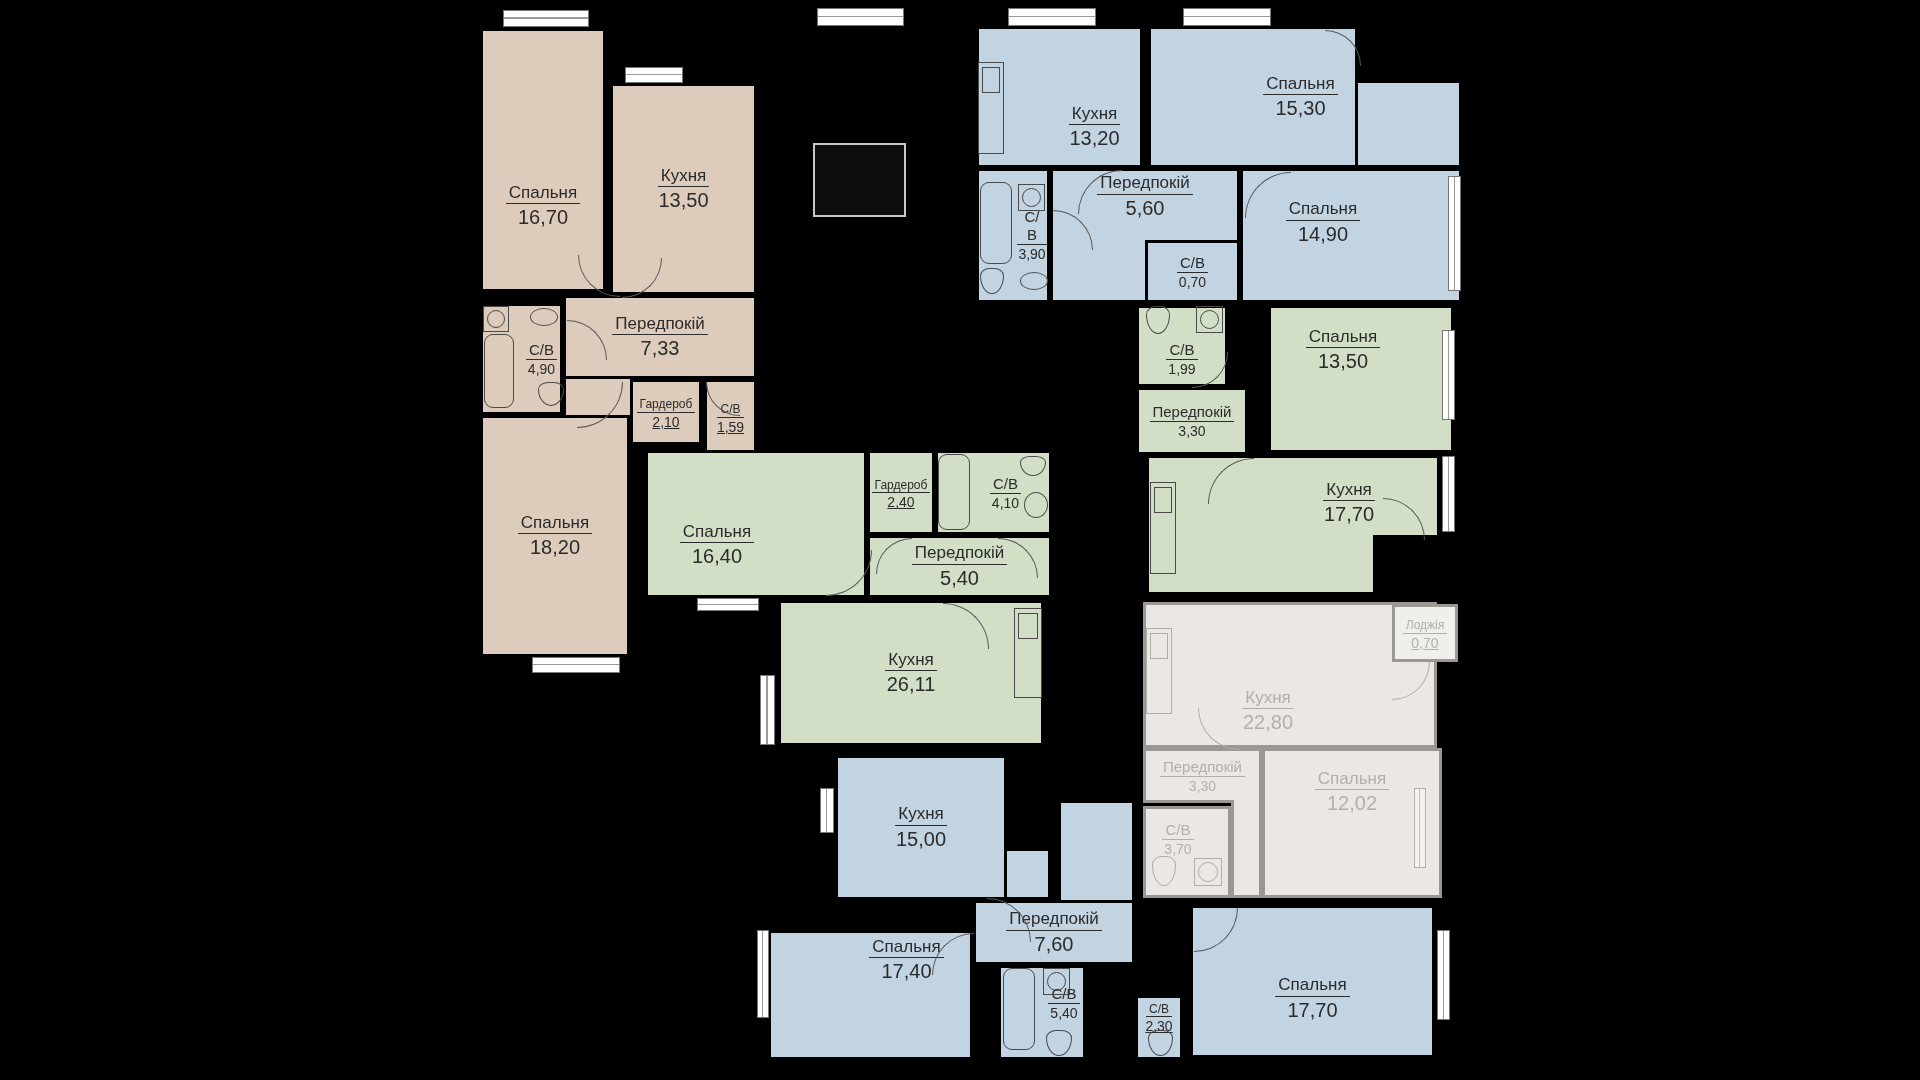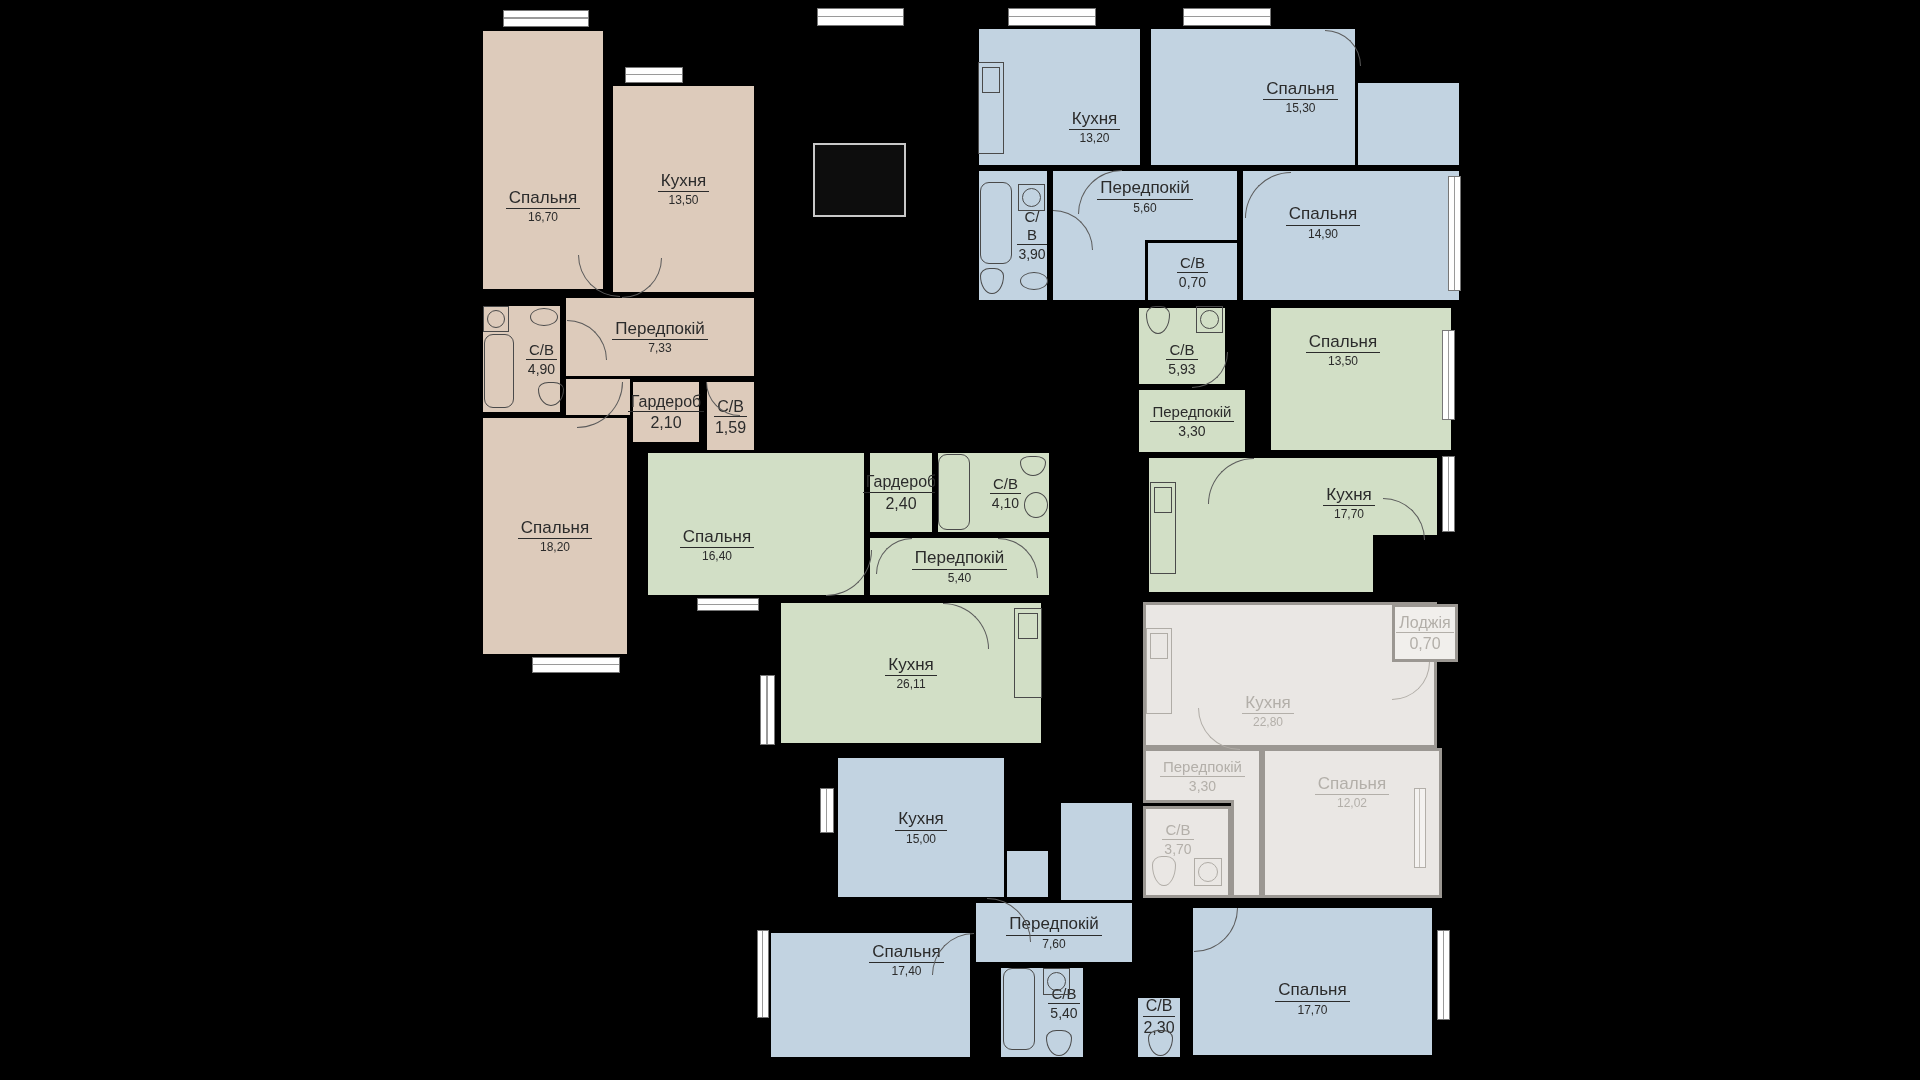--- a/index.html
+++ b/index.html
@@ -9,23 +9,23 @@
         display:flex;align-items:center;justify-content:center;}
   .tan{background:#ddcbbb;}
   .blue{background:#c2d3e1;}
   .green{background:#d2dfc6;}
   .gray{background:#eae7e4;border-color:#9b9792;}
   .lbl{text-align:center;color:#2b2b2b;line-height:1.2;}
   .gray .lbl{color:#b3afa9;}
   .rname{display:inline-block;border-bottom:1px solid currentColor;padding:0 3px;font-size:15px;}
   .rarea{font-size:14px;padding-top:1px;}
   .big .rname{font-size:17px;}
-  .big .rarea{font-size:12px;}
-  .sm .rname{font-size:16px;}
-  .sm .rarea{font-size:16px;}
+  .big .rarea{font-size:20px;}
+  .sm .rname{font-size:12px;}
+  .sm .rarea{font-size:14px;text-decoration:underline;}
   .wh{position:absolute;background:linear-gradient(to bottom,#fff 42%,#9a9a9a 42%,#9a9a9a 52%,#fff 52%);
       border:1px solid #777;box-sizing:border-box;}
   .wv{position:absolute;background:linear-gradient(to right,#fff 42%,#9a9a9a 42%,#9a9a9a 52%,#fff 52%);
       border:1px solid #777;box-sizing:border-box;}
   .wgray{border-color:#b3afa9;background:linear-gradient(to right,#f4f2f0 42%,#c4c0ba 42%,#c4c0ba 52%,#f4f2f0 52%);}
   .door{position:absolute;box-sizing:border-box;border:0 solid #5a5a5a;background:transparent;}
   .d-tl{border-width:1px 0 0 1px;border-radius:100% 0 0 0;}
   .d-tr{border-width:1px 1px 0 0;border-radius:0 100% 0 0;}
   .d-bl{border-width:0 0 1px 1px;border-radius:0 0 0 100%;}
   .d-br{border-width:0 1px 1px 0;border-radius:0 0 100% 0;}
@@ -129,21 +129,21 @@
   <div class="room blue big" style="left:1240px;top:168px;width:222px;height:135px;padding-bottom:26px;padding-right:56px;">
     <div class="lbl">
       <div class="rname">Спальня</div>
       <div class="rarea">14,90</div>
     </div>
   </div>
 
   <div class="room green" style="left:1136px;top:305px;width:92px;height:82px;padding-top:26px;">
     <div class="lbl">
       <div class="rname">С/В</div>
-      <div class="rarea">5,93</div>
+      <div class="rarea">1,99</div>
     </div>
   </div>
   <div class="room green big" style="left:1268px;top:305px;width:186px;height:148px;padding-bottom:58px;padding-right:36px;">
     <div class="lbl">
       <div class="rname">Спальня</div>
       <div class="rarea">13,50</div>
     </div>
   </div>
   <div class="room green" style="left:1136px;top:387px;width:112px;height:68px;">
     <div class="lbl">

